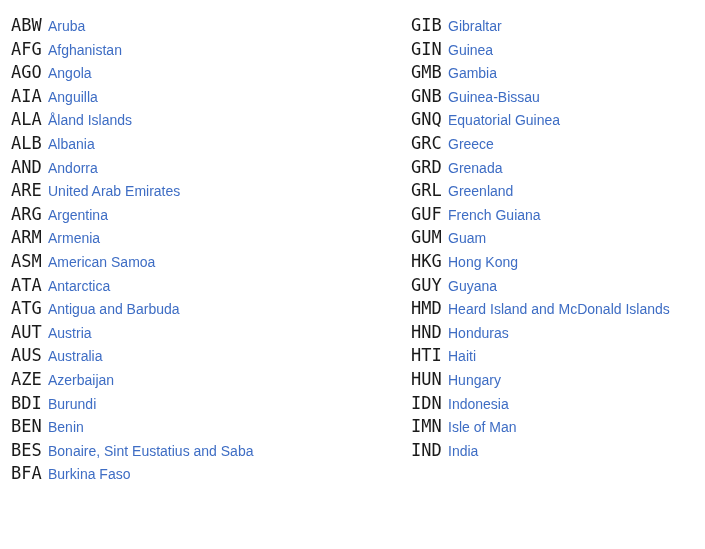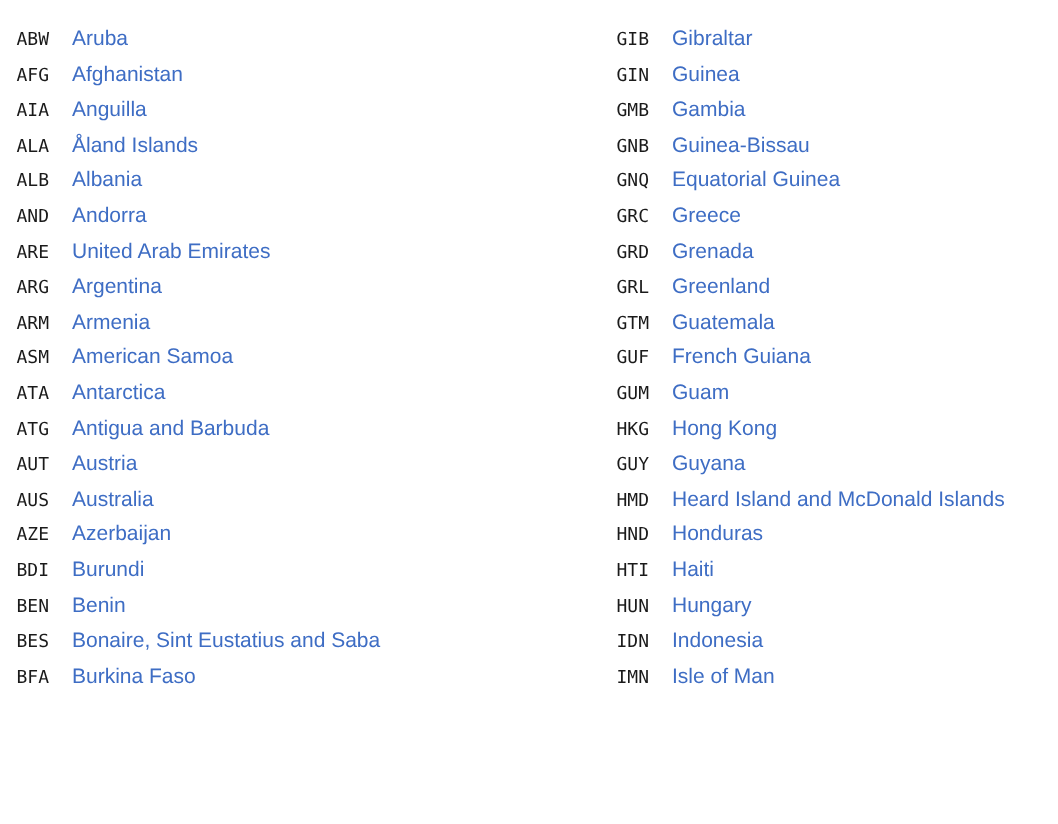--- a/index.html
+++ b/index.html
@@ -35,21 +35,21 @@
     height: 23.6px;
     line-height: 23.6px;
     white-space: nowrap;
     display: block;
   }
 
   .code {
     display: inline-block;
     width: 33px;
     font-family: "DejaVu Sans Mono", monospace;
-    font-size: 12px;
+    font-size: 17px;
     color: #1a1a1a;
     letter-spacing: 0px;
     vertical-align: baseline;
   }
 
   .name {
     display: inline-block;
     margin-left: 4px;
     font-family: "Liberation Sans", sans-serif;
     font-size: 14px;
@@ -59,20 +59,21 @@
     text-align: right;
   }
 </style>
 </head>
 <body>
 
 <div id="country-code-list">
   <div class="column left">
       <div class="code-row"><span class="code">ABW</span><a class="name" href="#">Aruba</a></div>
       <div class="code-row"><span class="code">AFG</span><a class="name" href="#">Afghanistan</a></div>
+      <div class="code-row"><span class="code">AGO</span><a class="name" href="#">Angola</a></div>
       <div class="code-row"><span class="code">AIA</span><a class="name" href="#">Anguilla</a></div>
       <div class="code-row"><span class="code">ALA</span><a class="name" href="#">Åland Islands</a></div>
       <div class="code-row"><span class="code">ALB</span><a class="name" href="#">Albania</a></div>
       <div class="code-row"><span class="code">AND</span><a class="name" href="#">Andorra</a></div>
       <div class="code-row"><span class="code">ARE</span><a class="name" href="#">United Arab Emirates</a></div>
       <div class="code-row"><span class="code">ARG</span><a class="name" href="#">Argentina</a></div>
       <div class="code-row"><span class="code">ARM</span><a class="name" href="#">Armenia</a></div>
       <div class="code-row"><span class="code">ASM</span><a class="name" href="#">American Samoa</a></div>
       <div class="code-row"><span class="code">ATA</span><a class="name" href="#">Antarctica</a></div>
       <div class="code-row"><span class="code">ATG</span><a class="name" href="#">Antigua and Barbuda</a></div>
@@ -86,25 +87,25 @@
     </div>
   <div class="column right">
       <div class="code-row"><span class="code">GIB</span><a class="name" href="#">Gibraltar</a></div>
       <div class="code-row"><span class="code">GIN</span><a class="name" href="#">Guinea</a></div>
       <div class="code-row"><span class="code">GMB</span><a class="name" href="#">Gambia</a></div>
       <div class="code-row"><span class="code">GNB</span><a class="name" href="#">Guinea-Bissau</a></div>
       <div class="code-row"><span class="code">GNQ</span><a class="name" href="#">Equatorial Guinea</a></div>
       <div class="code-row"><span class="code">GRC</span><a class="name" href="#">Greece</a></div>
       <div class="code-row"><span class="code">GRD</span><a class="name" href="#">Grenada</a></div>
       <div class="code-row"><span class="code">GRL</span><a class="name" href="#">Greenland</a></div>
-      <div class="code-row"><span class="code">GTM</span><a class="name" href="#">Guatemala</a></div>
       <div class="code-row"><span class="code">GUF</span><a class="name" href="#">French Guiana</a></div>
       <div class="code-row"><span class="code">GUM</span><a class="name" href="#">Guam</a></div>
       <div class="code-row"><span class="code">HKG</span><a class="name" href="#">Hong Kong</a></div>
       <div class="code-row"><span class="code">GUY</span><a class="name" href="#">Guyana</a></div>
       <div class="code-row"><span class="code">HMD</span><a class="name" href="#">Heard Island and McDonald Islands</a></div>
       <div class="code-row"><span class="code">HND</span><a class="name" href="#">Honduras</a></div>
       <div class="code-row"><span class="code">HTI</span><a class="name" href="#">Haiti</a></div>
       <div class="code-row"><span class="code">HUN</span><a class="name" href="#">Hungary</a></div>
       <div class="code-row"><span class="code">IDN</span><a class="name" href="#">Indonesia</a></div>
       <div class="code-row"><span class="code">IMN</span><a class="name" href="#">Isle of Man</a></div>
+      <div class="code-row"><span class="code">IND</span><a class="name" href="#">India</a></div>
     </div>
 </div>
 
 </body></html>

